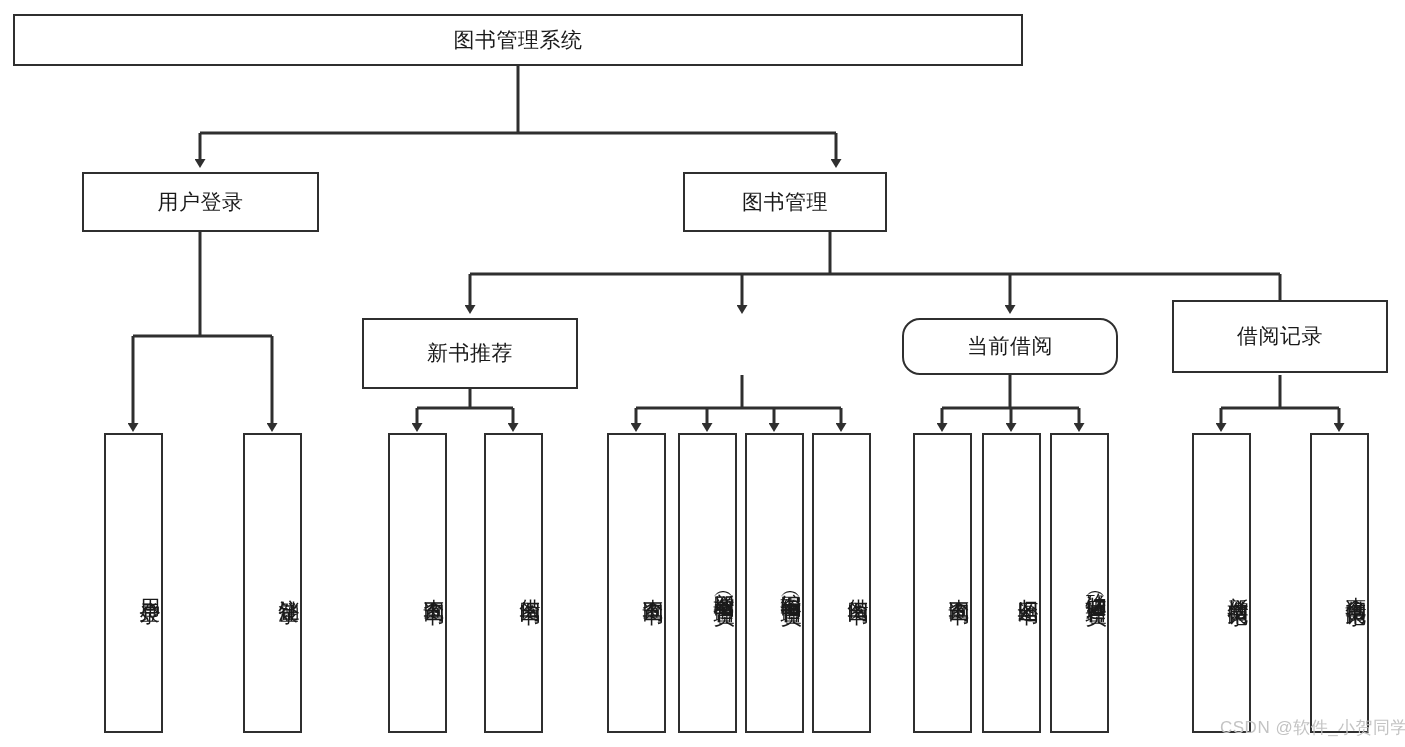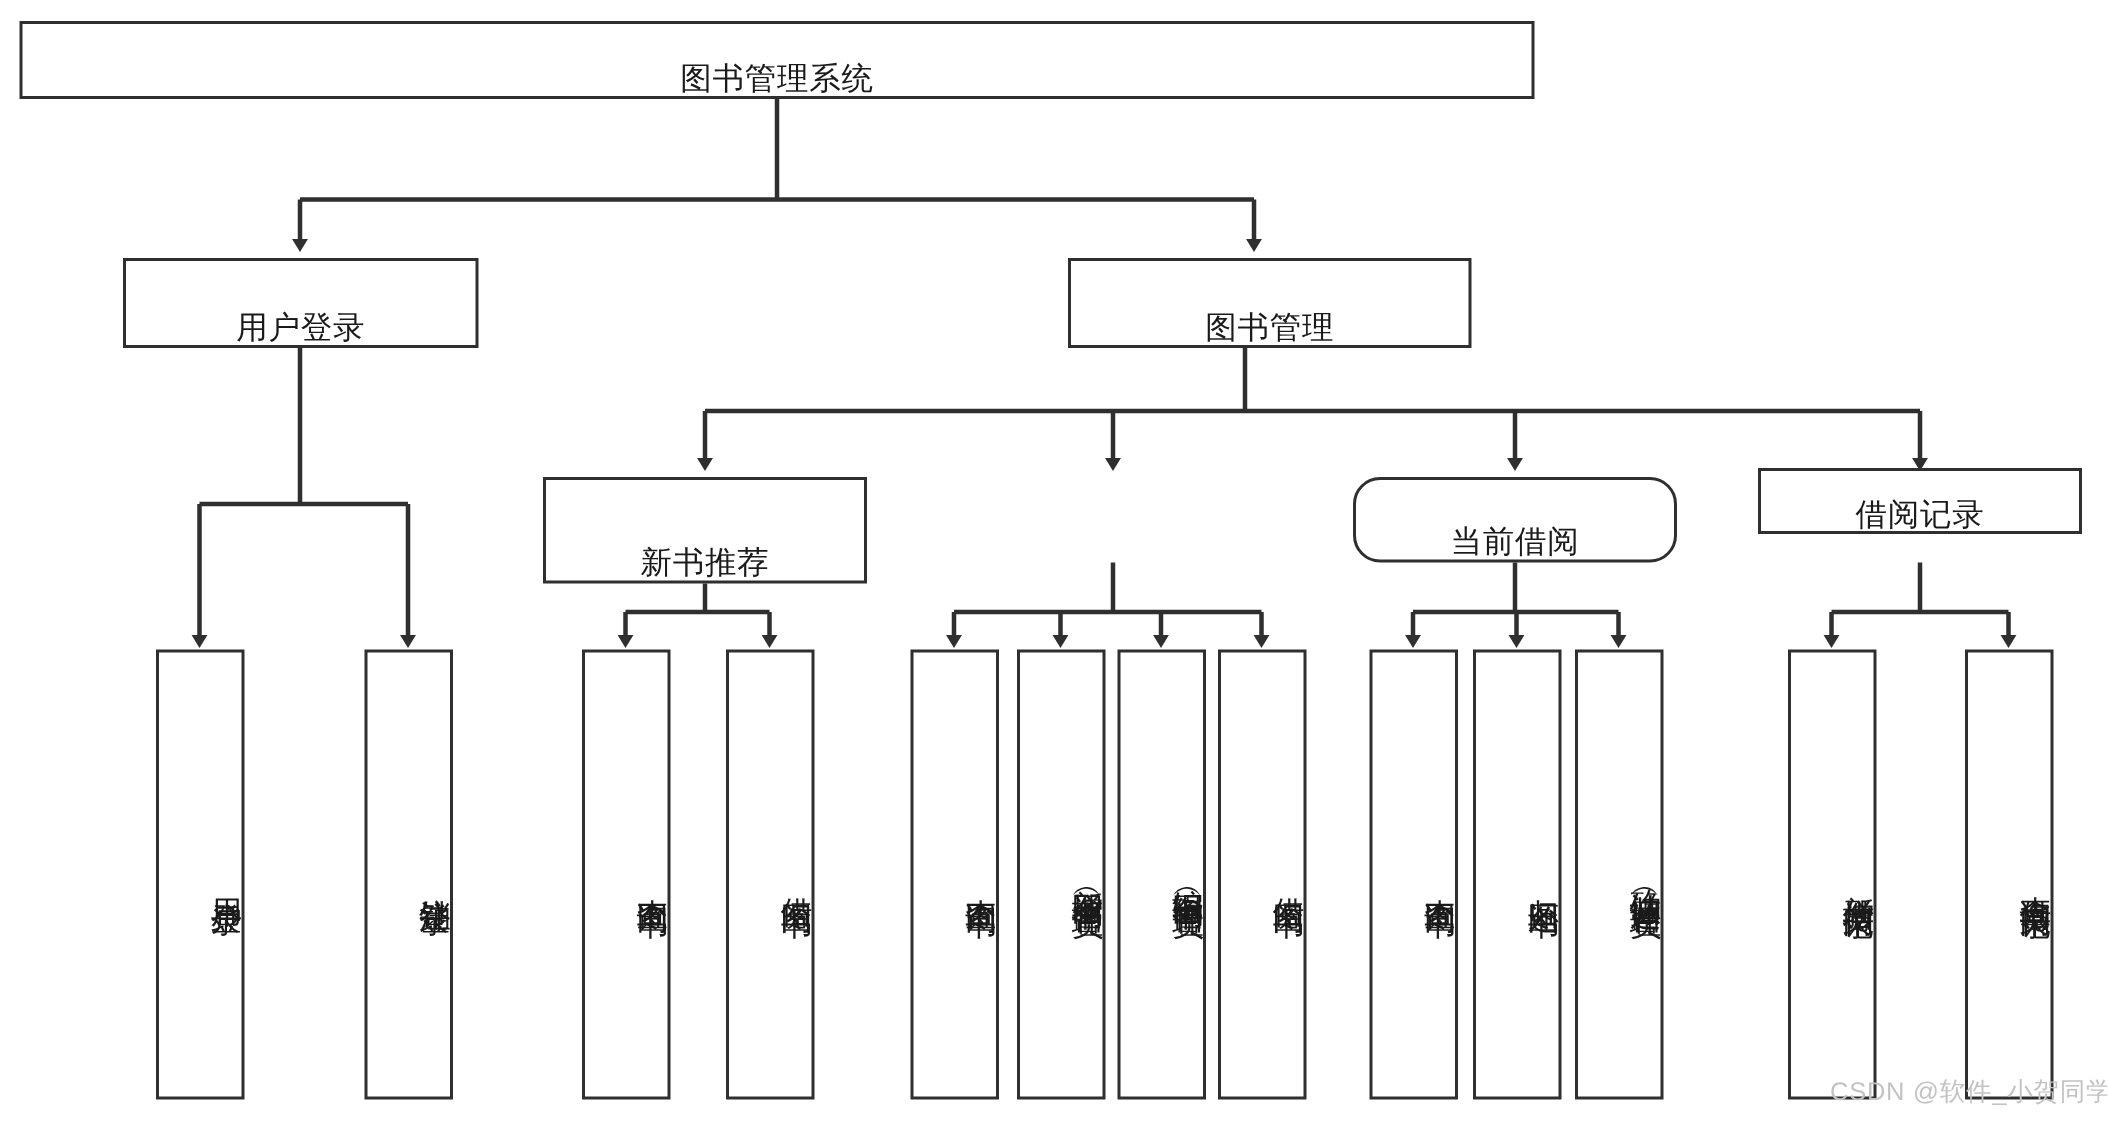--- a/index.html
+++ b/index.html
@@ -20,21 +20,21 @@
     top: 0; left: 0;
     width: 1405px;
     height: 747px;
     pointer-events: none;
   }
   .node {
     position: absolute;
     border: 2px solid #2f2f2f;
     background: #ffffff;
     display: flex;
-    align-items: flex-end;
+    align-items: center;
     justify-content: center;
     color: #1a1a1a;
     line-height: 1.05;
   }
   .node.h-node {
     font-size: 21px;
     letter-spacing: 0.5px;
   }
   .node.v-node {
     font-size: 21px;
@@ -114,31 +114,31 @@
     </g>
   </svg>
 
   <div class="node h-node" style="left:13px; top:14px; width:1010px; height:52px;">
     <span class="node-label">图书管理系统</span>
   </div>
 
   <div class="node h-node" style="left:82px; top:172px; width:237px; height:60px;">
     <span class="node-label">用户登录</span>
   </div>
-  <div class="node h-node" style="left:712px; top:172px; width:269px; height:60px;">
+  <div class="node h-node" style="left:683px; top:172px; width:204px; height:60px;font-family:Liberation Serif, serif;">
     <span class="node-label">图书管理</span>
   </div>
 
   <div class="node h-node" style="left:362px; top:318px; width:216px; height:71px;">
     <span class="node-label">新书推荐</span>
   </div>
   <div class="node h-node" style="left:902px; top:318px; width:216px; height:57px;border-radius:18px;">
     <span class="node-label">当前借阅</span>
   </div>
-  <div class="node h-node" style="left:1172px; top:312px; width:216px; height:44px;font-family:Liberation Serif, serif;">
+  <div class="node h-node" style="left:1172px; top:300px; width:216px; height:73px;">
     <span class="node-label">借阅记录</span>
   </div>
 
   <div class="node v-node" style="left:104px; top:433px; width:59px; height:300px;">
     <span class="node-label">用户登录</span>
   </div>
   <div class="node v-node" style="left:243px; top:433px; width:59px; height:300px;">
     <span class="node-label">注销登录</span>
   </div>
 

